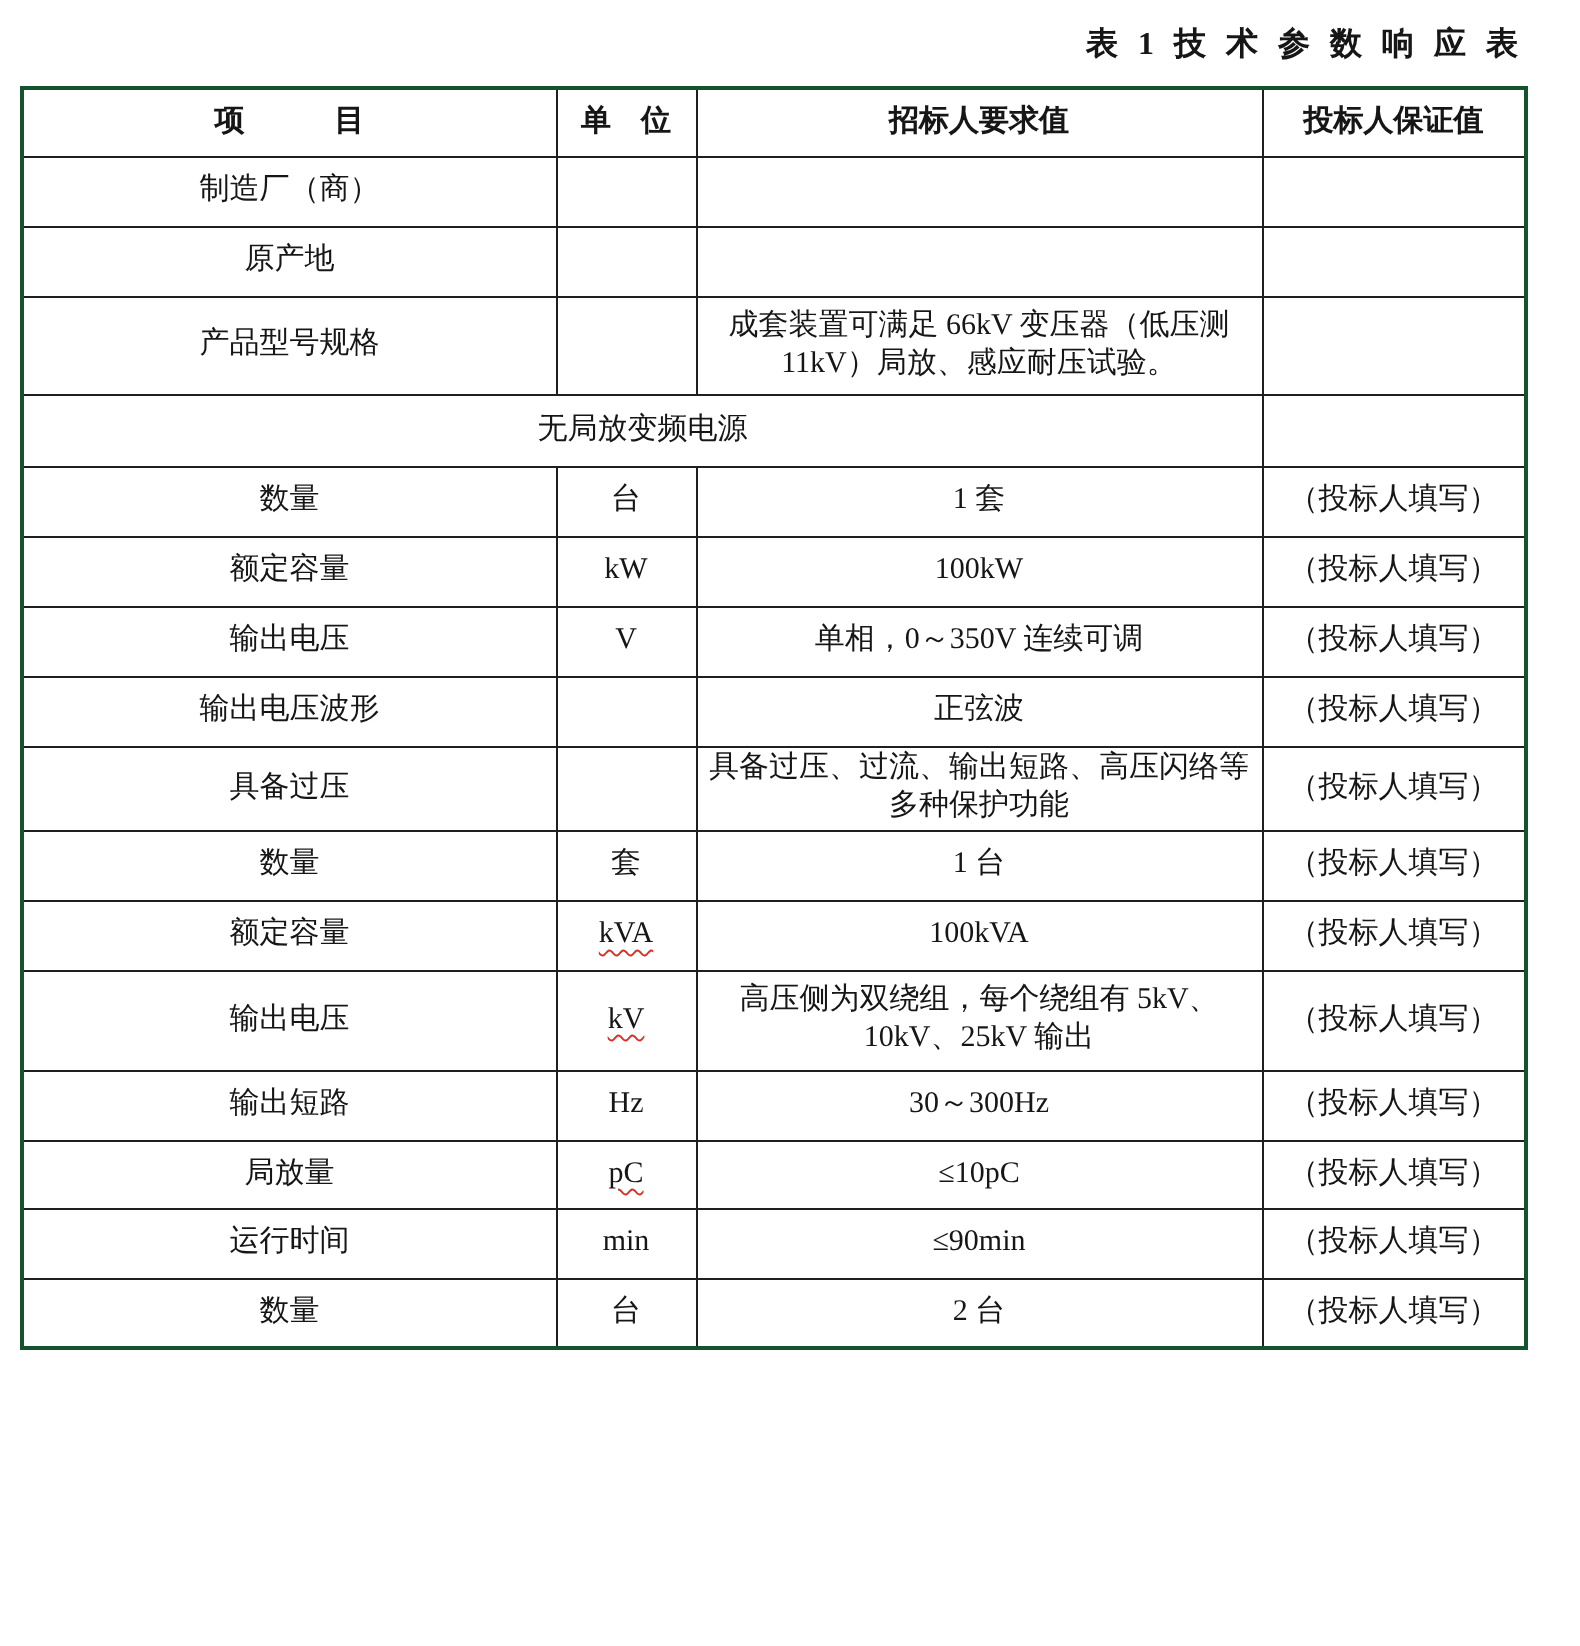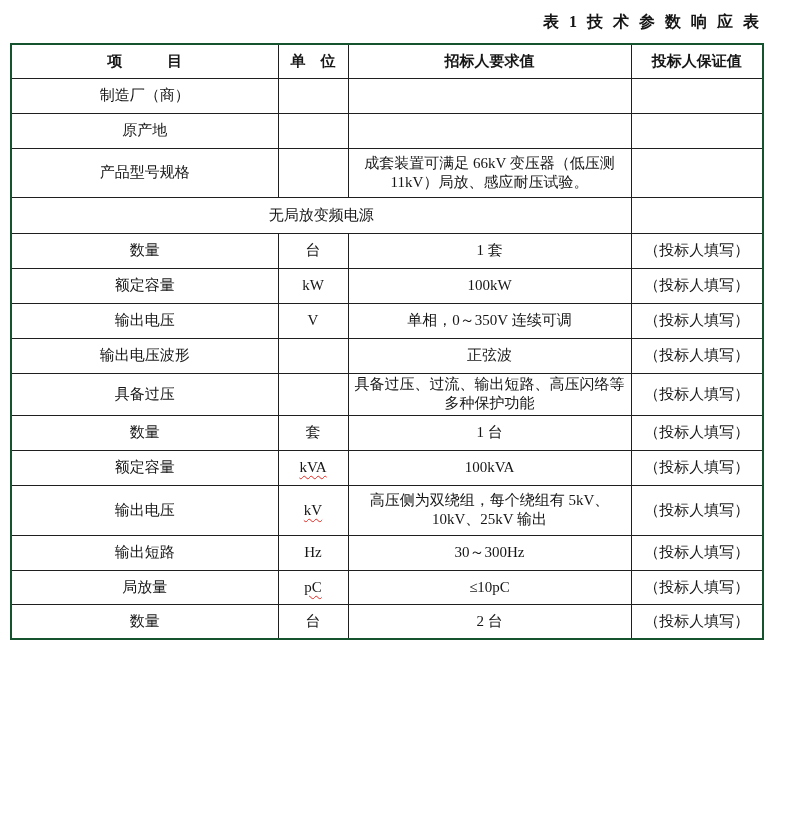--- a/index.html
+++ b/index.html
@@ -162,20 +162,26 @@
       <td>（投标人填写）</td>
     </tr>
 
     <tr class="h34">
       <td class="c-item">局放量</td>
       <td><span class="sp">pC</span></td>
       <td>≤10pC</td>
       <td>（投标人填写）</td>
     </tr>
 
+    <tr class="h35">
+      <td class="c-item">运行时间</td>
+      <td>min</td>
+      <td>≤90min</td>
+      <td>（投标人填写）</td>
+    </tr>
 
 
     <tr class="h35">
       <td class="c-item">数量</td>
       <td>台</td>
       <td>2 台</td>
       <td>（投标人填写）</td>
     </tr>
   </tbody>
 </table>

